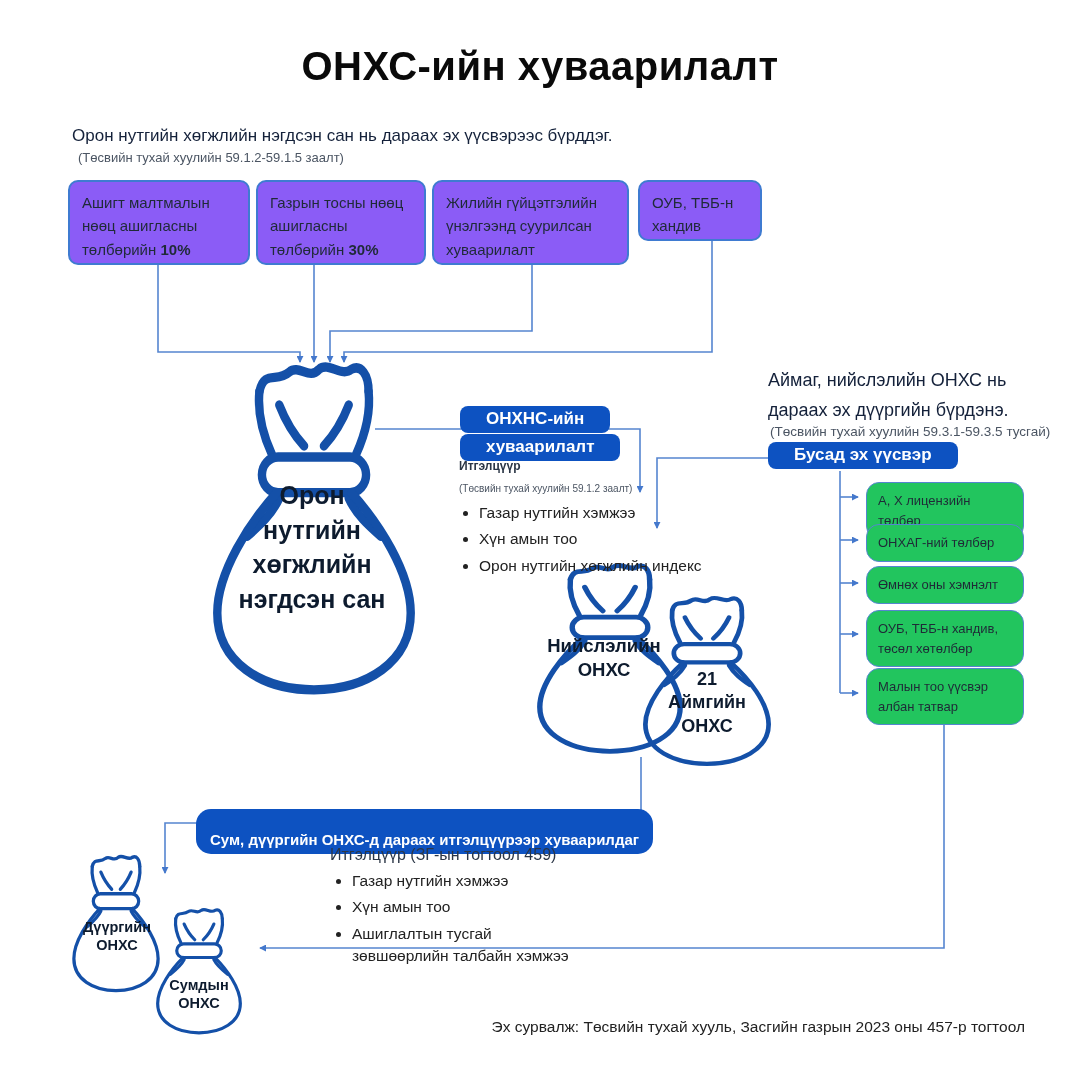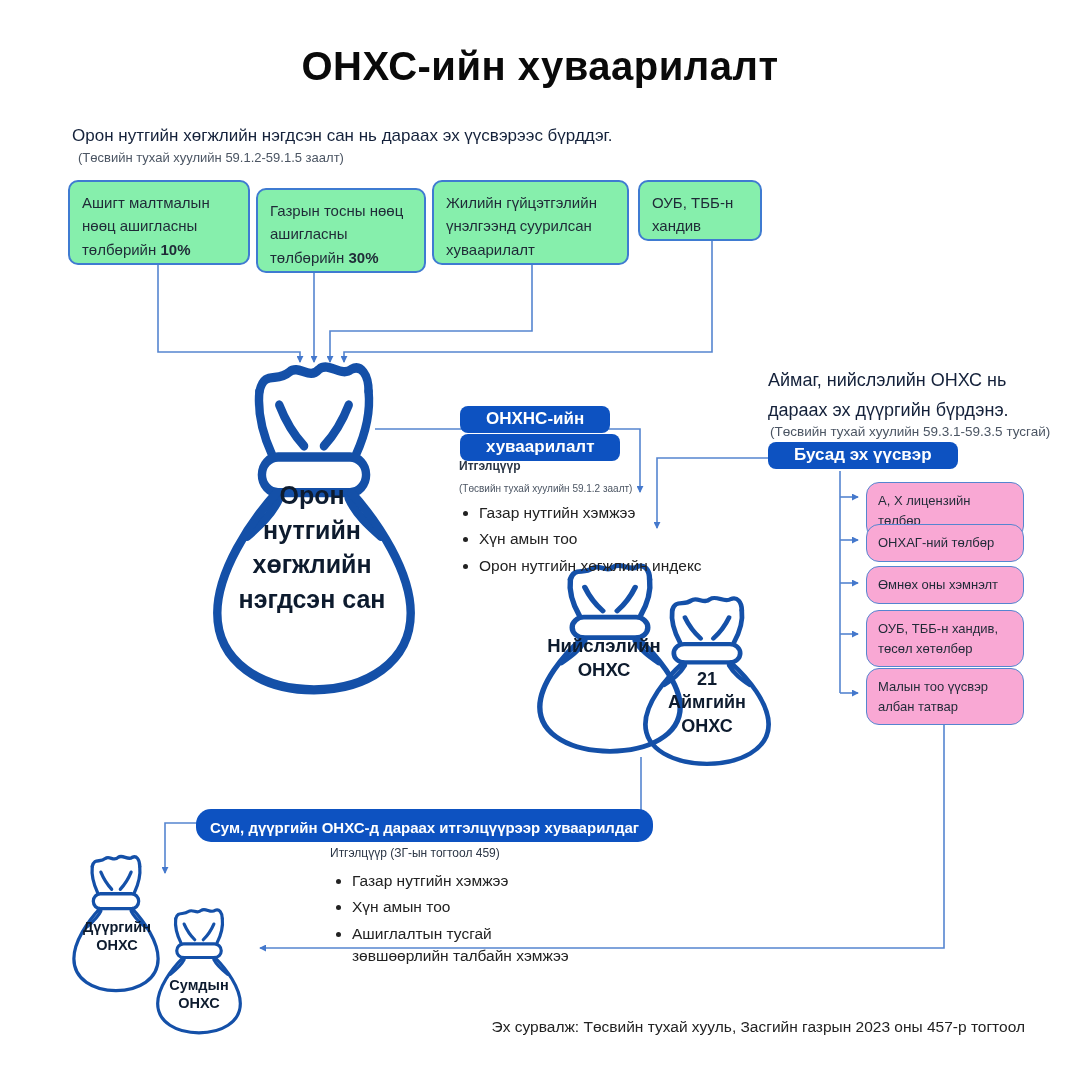--- a/index.html
+++ b/index.html
@@ -15,21 +15,21 @@
   html,body{background:#fff;}
   body{font-family:"Liberation Sans","DejaVu Sans",sans-serif;color:var(--text-dark);}
   .canvas{position:relative;width:1080px;height:1080px;background:#fff;overflow:hidden;}
   .abs{position:absolute;}
 
   .title{left:0;right:0;top:44px;text-align:center;font-size:40px;font-weight:700;color:#0a0a0a;letter-spacing:.5px;z-index:3;}
 
   .intro-text{left:72px;top:126px;font-size:17px;color:#14213a;z-index:3;}
   .intro-note{left:78px;top:150px;font-size:13px;color:var(--note-gray);z-index:3;}
 
-  .src-box{background:#86efac;border:2px solid var(--box-border);border-radius:10px;padding:9px 12px;
+  .src-box{background:#8b5cf6;border:2px solid var(--box-border);border-radius:10px;padding:9px 12px;
     font-size:15px;line-height:1.55;color:var(--text-dark);z-index:2;}
   .src-box b{font-weight:700;}
 
   svg.overlay{left:0;top:0;width:1080px;height:1080px;z-index:1;}
   svg.overlay path.conn{fill:none;stroke:var(--connector);stroke-width:1.6px;}
 
   svg.bag{fill:none;stroke:var(--bag-stroke);stroke-width:3;stroke-linecap:round;stroke-linejoin:round;z-index:2;}
   svg.bag.big{stroke-width:3.4;}
   .bag-label{text-align:center;font-weight:700;color:#0d1b2e;z-index:3;}
   .bag-label.big{font-size:25px;line-height:1.38;}
@@ -41,27 +41,27 @@
   .badge-col{display:flex;flex-direction:column;align-items:flex-start;gap:1px;z-index:3;}
 
   .crit-head{font-size:12px;font-weight:700;color:#2b3646;}
   .crit-note{font-size:10px;color:var(--note-gray);margin-top:10px;}
   ul.crit{list-style:disc;margin:8px 0 0 20px;}
   ul.crit li{font-size:15.5px;line-height:1.45;margin-bottom:4px;color:#222;}
 
   .aimag-text{left:768px;top:366px;font-size:18px;line-height:1.65;color:#14213a;z-index:3;}
   .aimag-note{left:770px;top:424px;font-size:13.5px;color:var(--note-gray);z-index:3;}
 
-  .right-box{left:866px;width:158px;background:#f9a8d4;border:1.6px solid var(--light-box-border);
+  .right-box{left:866px;width:158px;background:#22c55e;border:1.6px solid var(--light-box-border);
     border-radius:13px;padding:8px 11px;font-size:13px;line-height:1.5;color:var(--text-dark);z-index:2;}
 
   .bar{left:196px;top:809px;background:var(--badge-blue);color:#fff;font-weight:700;font-size:15px;
-    padding:10px 14px 6px;border-radius:15px;white-space:nowrap;z-index:3;}
+    padding:22px 14px 6px;border-radius:15px;white-space:nowrap;z-index:3;}
 
-  .crit2-head{left:330px;top:846px;font-size:12px;color:#2b3646;z-index:3;}
+  .crit2-head{left:330px;top:846px;font-size:16px;color:#2b3646;z-index:3;}
   ul.crit2{left:352px;top:870px;list-style:disc;z-index:3;}
   ul.crit2 li{font-size:15.5px;line-height:1.45;margin-bottom:4px;width:235px;color:#222;}
 
   .source-line{right:55px;top:1018px;font-size:15.5px;color:#222;white-space:nowrap;z-index:3;}
 </style>
 </head>
 <body>
 
 <div class="canvas">
 
@@ -106,21 +106,21 @@
     <path class="conn" d="M210,823 H165 V873" marker-end="url(#arr)"></path>
   </svg>
 
   <h1 class="title abs">ОНХС-ийн хуваарилалт</h1>
   <div class="intro-text abs">Орон нутгийн хөгжлийн нэгдсэн сан нь дараах эх үүсвэрээс бүрддэг.</div>
   <div class="intro-note abs">(Төсвийн тухай хуулийн 59.1.2-59.1.5 заалт)</div>
 
   <div class="src-box abs" style="left:68px;top:180px;width:182px;height:85px">
     <span>Ашигт малтмалын нөөц ашигласны төлбөрийн </span><b>10%</b>
   </div>
-  <div class="src-box abs" style="left:256px;top:188px;width:170px;height:85px">
+  <div class="src-box abs" style="left:256px;top:180px;width:170px;height:85px">
     <span>Газрын тосны нөөц ашигласны төлбөрийн </span><b>30%</b>
   </div>
   <div class="src-box abs" style="left:432px;top:180px;width:197px;height:85px">
     <span>Жилийн гүйцэтгэлийн үнэлгээнд суурилсан хуваарилалт</span><b></b>
   </div>
   <div class="src-box abs" style="left:638px;top:180px;width:124px;height:61px">
     <span>ОУБ, ТББ-н хандив</span><b></b>
   </div>
 
   <svg class="bag big abs" style="left:190px;top:342px;width:248px;height:356px" viewBox="0 0 100 130" preserveAspectRatio="none">

